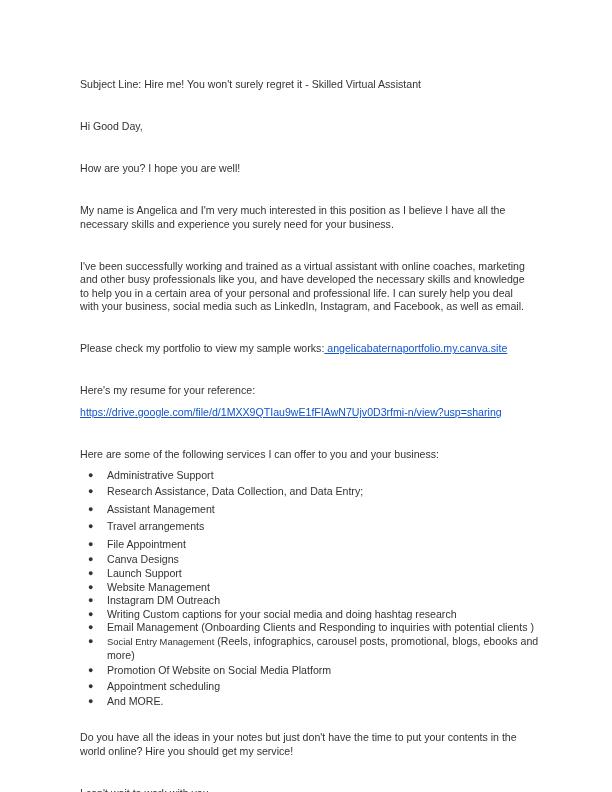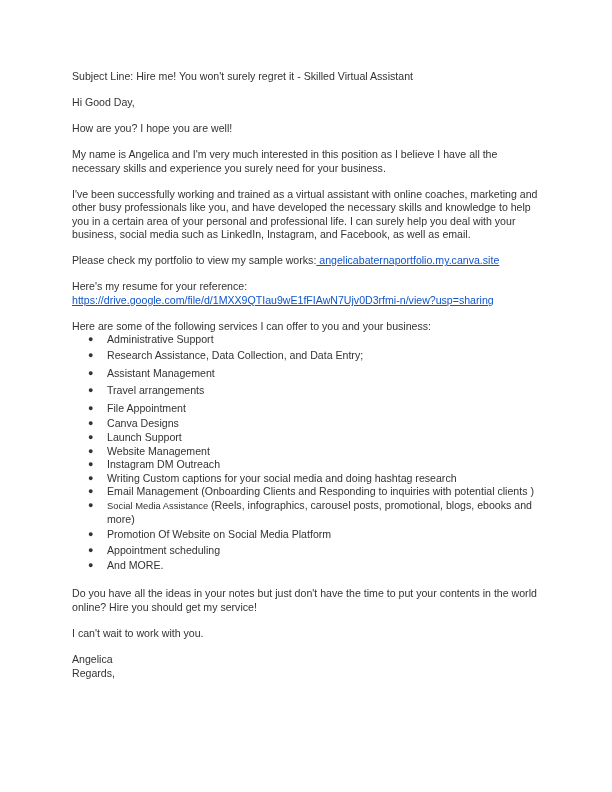--- a/index.html
+++ b/index.html
@@ -1,19 +1,19 @@
 <!DOCTYPE html>
 <html><head>
   <meta charset="utf-8">
   <style>
     html, body { margin: 0; padding: 0; background: #ffffff; }
     body { width: 612px; height: 792px; position: relative; overflow: hidden;
            font-family: "Liberation Sans", sans-serif; color: #333333; font-size: 10.6px; }
     .page { position: absolute; left: 72px; top: 70px; width: 470px; }
-    .p { margin: 0; line-height: 13.6px; white-space: pre-wrap; }
+    .p { margin: 8px; line-height: 13.6px; white-space: pre-wrap; }
     .gap { height: 12.4px; }
     a.link { color: #1155cc; text-decoration: underline; }
     ul.services { list-style: none; margin: 0; padding: 0; }
     ul.services li { position: relative; padding-left: 35px; line-height: 13.6px; }
     ul.services li.tall { line-height: 17.6px; }
     ul.services li .bullet { position: absolute; left: 16px; top: 0; font-size: 9px; }
     ul.services li .small { font-size: 9.4px; }
   </style>
 </head>
 <body>
@@ -40,21 +40,21 @@
     <li class="tall"><span class="bullet">●</span><span>Research Assistance, Data Collection, and Data Entry;</span></li>
     <li class="tall"><span class="bullet">●</span><span>Assistant Management</span></li>
     <li class="tall"><span class="bullet">●</span><span>Travel arrangements</span></li>
     <li class="tall"><span class="bullet">●</span><span>File Appointment</span></li>
     <li><span class="bullet">●</span><span>Canva Designs</span></li>
     <li><span class="bullet">●</span><span>Launch Support</span></li>
     <li><span class="bullet">●</span><span>Website Management</span></li>
     <li><span class="bullet">●</span><span>Instagram DM Outreach</span></li>
     <li><span class="bullet">●</span><span>Writing Custom captions for your social media and doing hashtag research</span></li>
     <li><span class="bullet">●</span><span>Email Management (Onboarding Clients and Responding to inquiries with potential clients )</span></li>
-    <li class="smm"><span class="bullet">●</span><span class="small">Social Media Assistance</span><span> (Reels, infographics, carousel posts, promotional, blogs, ebooks and more)</span></li>
+    <li class="smm"><span class="bullet">●</span><span class="small">Social Entry Management</span><span> (Reels, infographics, carousel posts, promotional, blogs, ebooks and more)</span></li>
     <li class="tall"><span class="bullet">●</span><span>Promotion Of Website on Social Media Platform</span></li>
     <li><span class="bullet">●</span><span>Appointment scheduling</span></li>
     <li class="tall"><span class="bullet">●</span><span>And MORE.</span></li>
   </ul>
   <div class="gap"></div>
   <p class="p">Do you have all the ideas in your notes but just don't have the time to put your contents in the world online? Hire you should get my service!</p>
   <div class="gap"></div>
   <p class="p">I can't wait to work with you.</p>
   <div class="gap"></div>
   <p class="p">Angelica</p>

